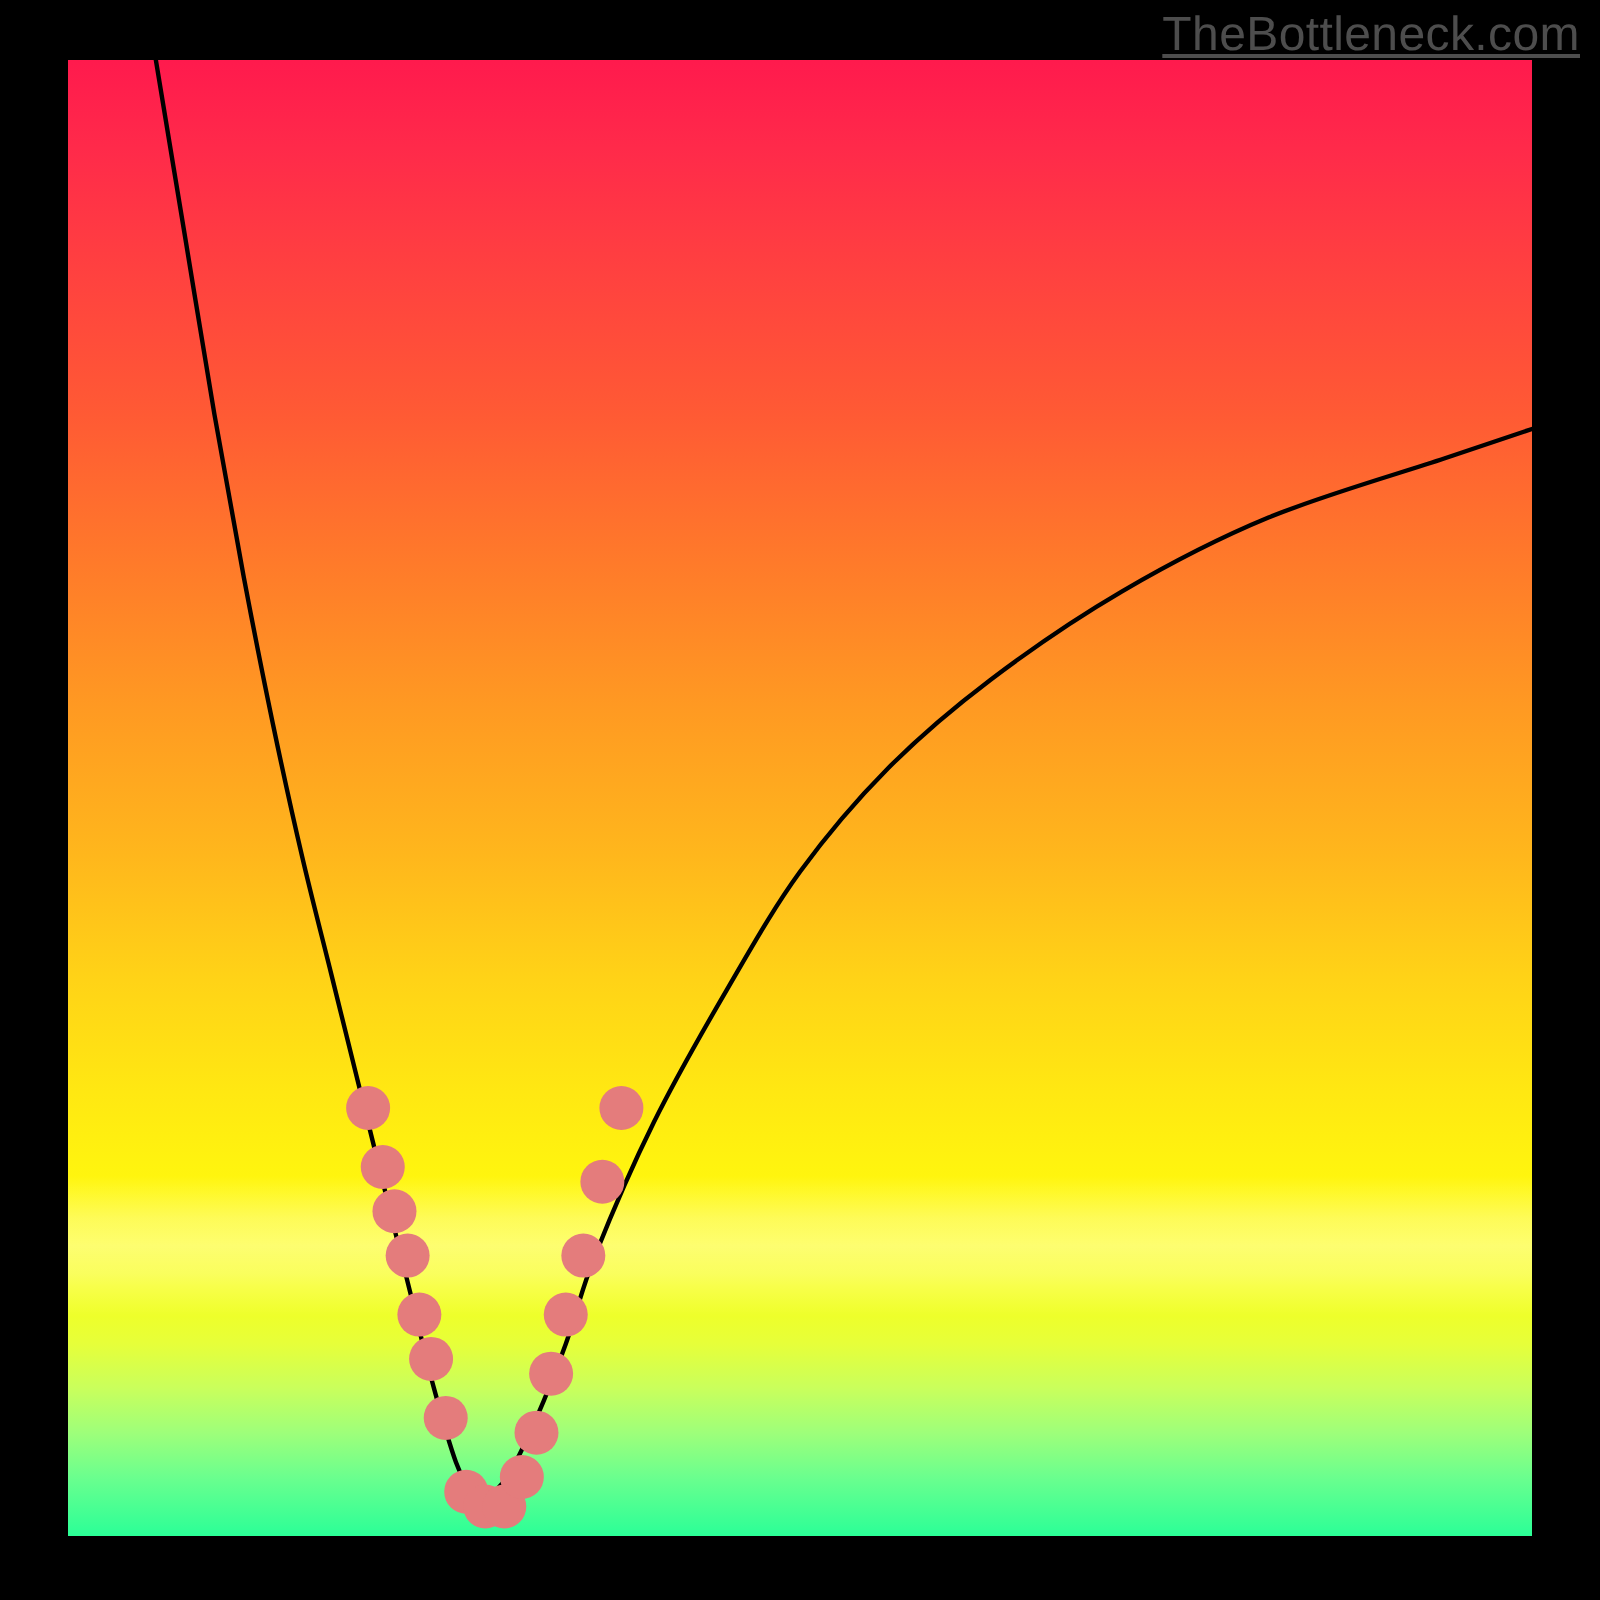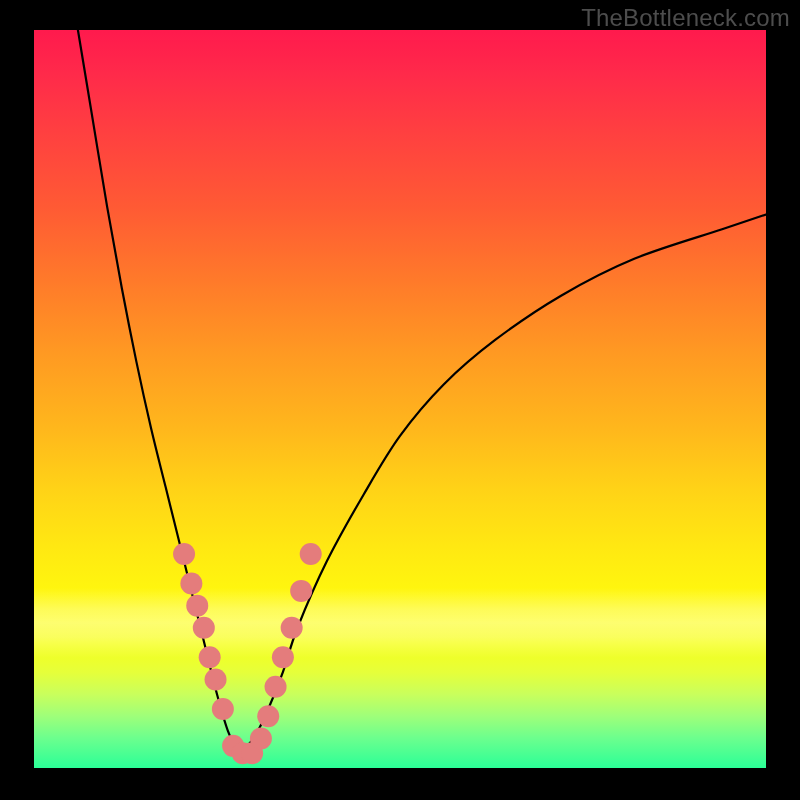--- a/index.html
+++ b/index.html
@@ -71,20 +71,21 @@
     inset: 0;
   }
   .watermark {
     position: absolute;
     top: 4px;
     right: 10px;
     color: #4d4d4d;
     font-size: 24px;
     font-weight: 500;
     letter-spacing: 0.2px;
+    text-decoration: underline;
   }
 </style>
 </head>
 <body>
 
 <div class="frame">
 
   <div class="plot">
     <div class="gradient"></div>
     <div class="pale-band"></div>

